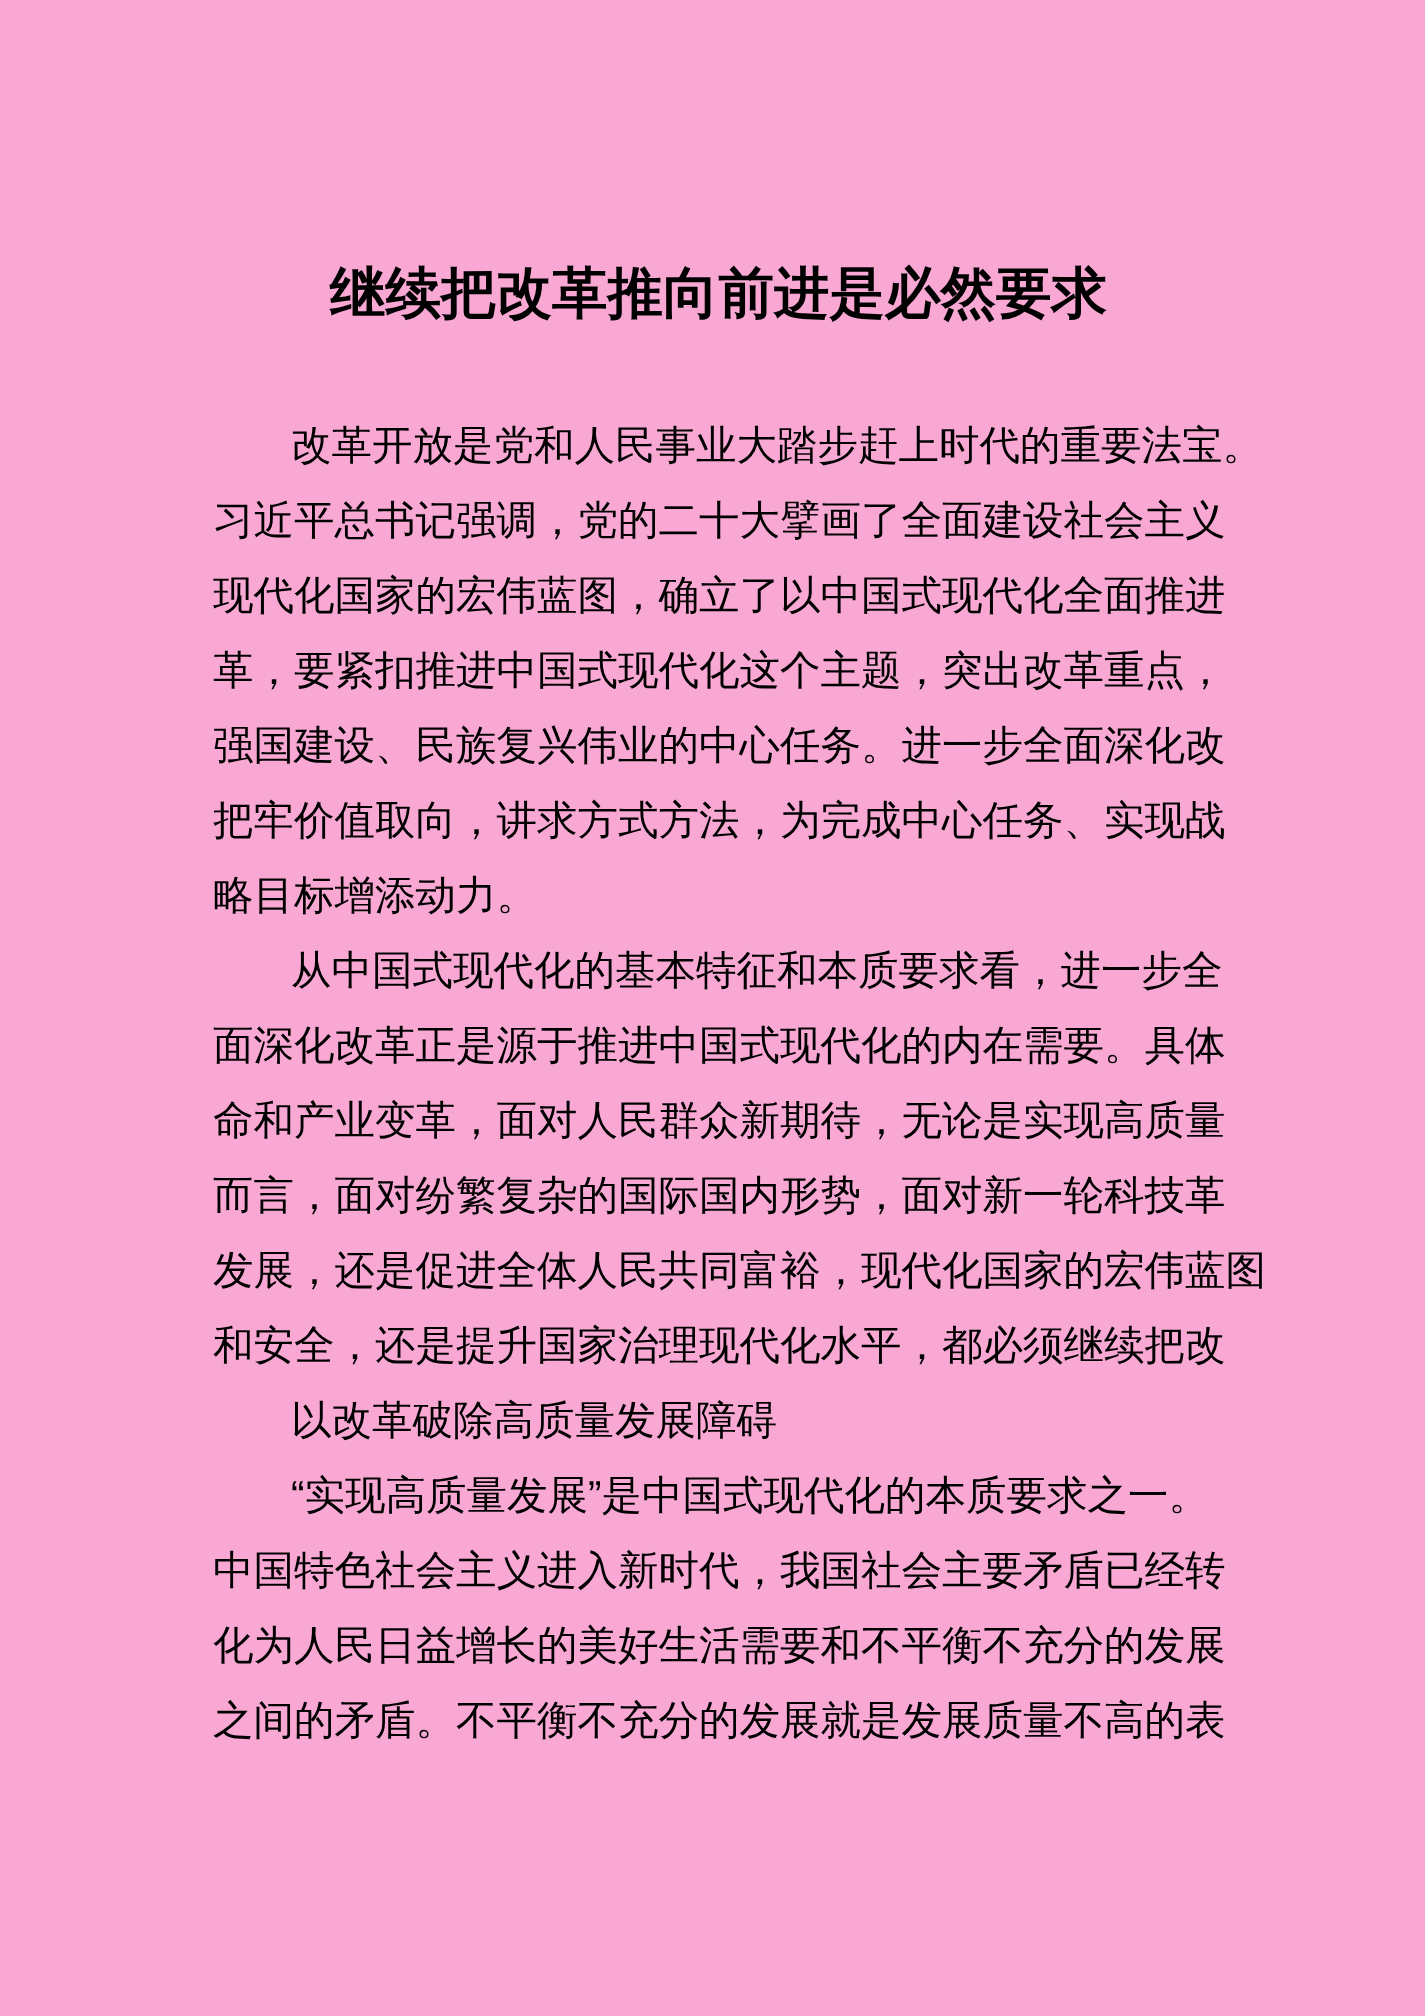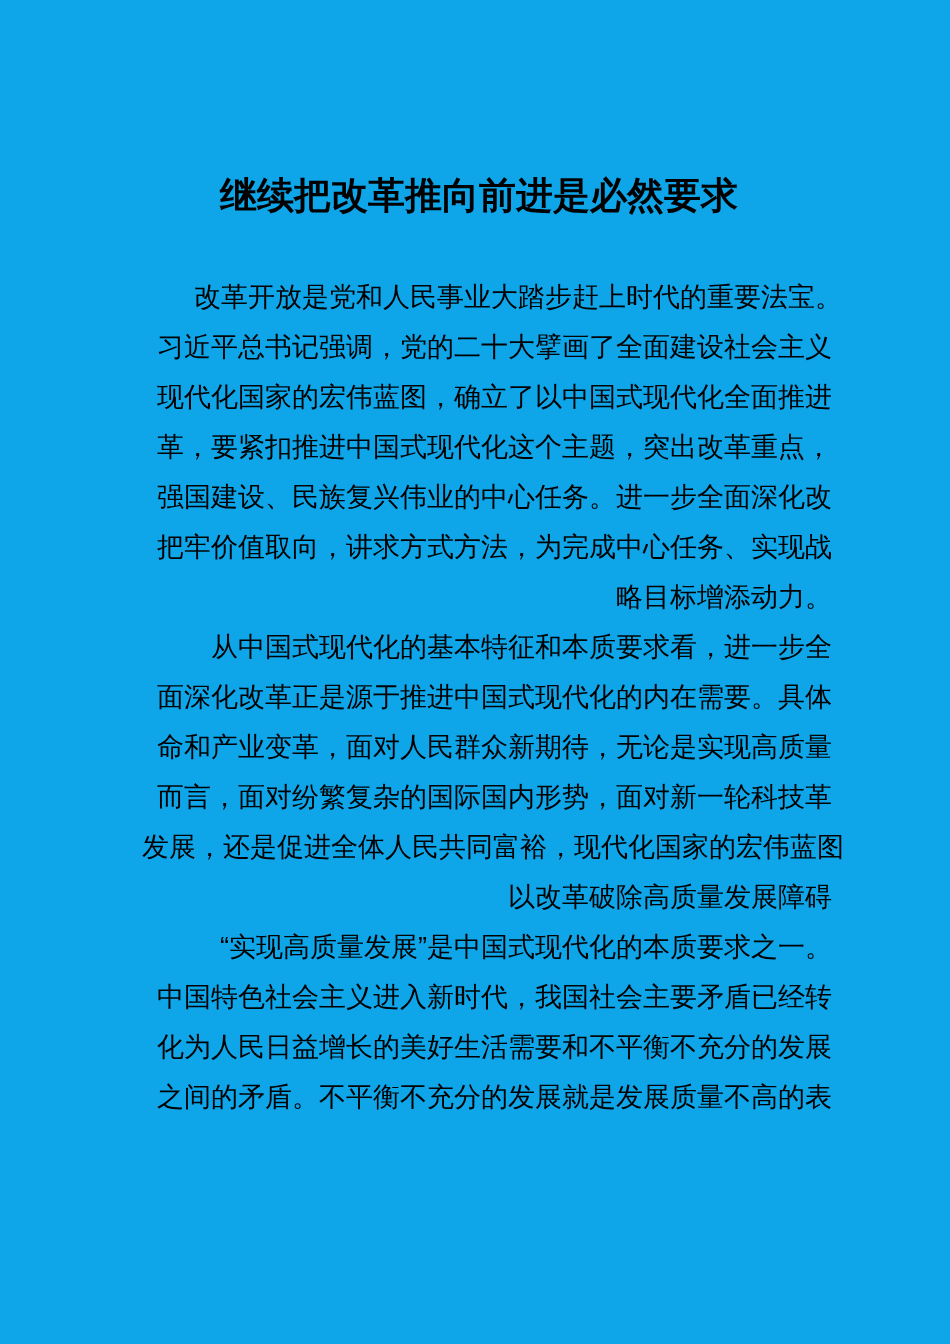--- a/index.html
+++ b/index.html
@@ -4,21 +4,21 @@
 <style>
   html, body {
     margin: 0;
     padding: 0;
     background: #ffffff;
   }
   .page {
     position: relative;
     width: 950px;
     height: 1344px;
-    background: #0ea5e9;
+    background: #f9a8d4;
     color: #000000;
     font-family: "Liberation Sans", sans-serif;
     overflow: hidden;
   }
   .doc-title {
     position: absolute;
     top: 166px;
     left: 140px;
     width: 678px;
     margin: 0;
@@ -34,21 +34,20 @@
     top: 272px;
     left: 142px;
     width: 690px;
     font-size: 27px;
     line-height: 50px;
   }
   .line {
     height: 50px;
     white-space: nowrap;
     letter-spacing: 0;
-    text-align: right;
   }
   .line.indent {
     text-indent: 52px;
   }
 </style>
 </head>
 <body>
 
 <div class="page">
   <h1 class="doc-title">继续把改革推向前进是必然要求</h1>
@@ -58,19 +57,20 @@
       <div class="line">现代化国家的宏伟蓝图，确立了以中国式现代化全面推进</div>
       <div class="line">革，要紧扣推进中国式现代化这个主题，突出改革重点，</div>
       <div class="line">强国建设、民族复兴伟业的中心任务。进一步全面深化改</div>
       <div class="line">把牢价值取向，讲求方式方法，为完成中心任务、实现战</div>
       <div class="line">略目标增添动力。</div>
       <div class="line indent">从中国式现代化的基本特征和本质要求看，进一步全</div>
       <div class="line">面深化改革正是源于推进中国式现代化的内在需要。具体</div>
       <div class="line">命和产业变革，面对人民群众新期待，无论是实现高质量</div>
       <div class="line">而言，面对纷繁复杂的国际国内形势，面对新一轮科技革</div>
       <div class="line">发展，还是促进全体人民共同富裕，现代化国家的宏伟蓝图</div>
+      <div class="line">和安全，还是提升国家治理现代化水平，都必须继续把改</div>
       <div class="line indent">以改革破除高质量发展障碍</div>
       <div class="line indent">“实现高质量发展”是中国式现代化的本质要求之一。</div>
       <div class="line">中国特色社会主义进入新时代，我国社会主要矛盾已经转</div>
       <div class="line">化为人民日益增长的美好生活需要和不平衡不充分的发展</div>
       <div class="line">之间的矛盾。不平衡不充分的发展就是发展质量不高的表</div>
     </div>
 </div>
 
 </body></html>

